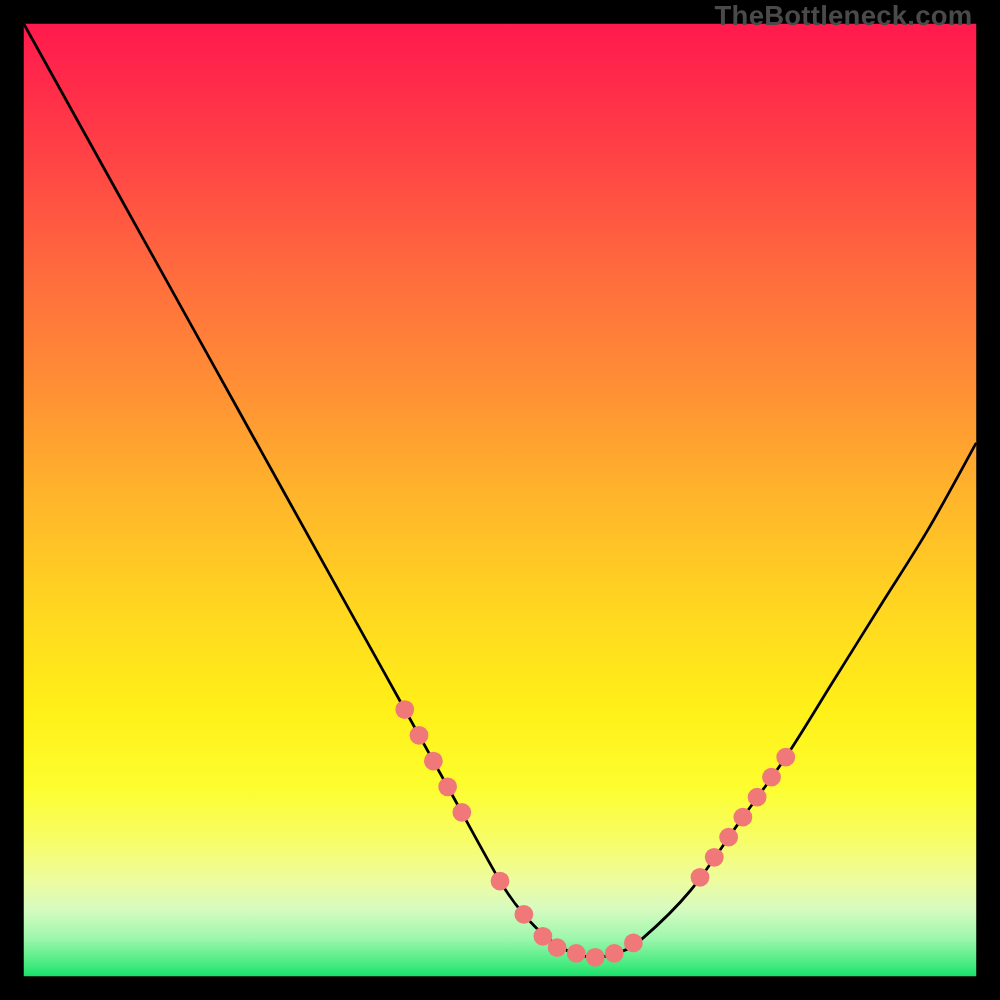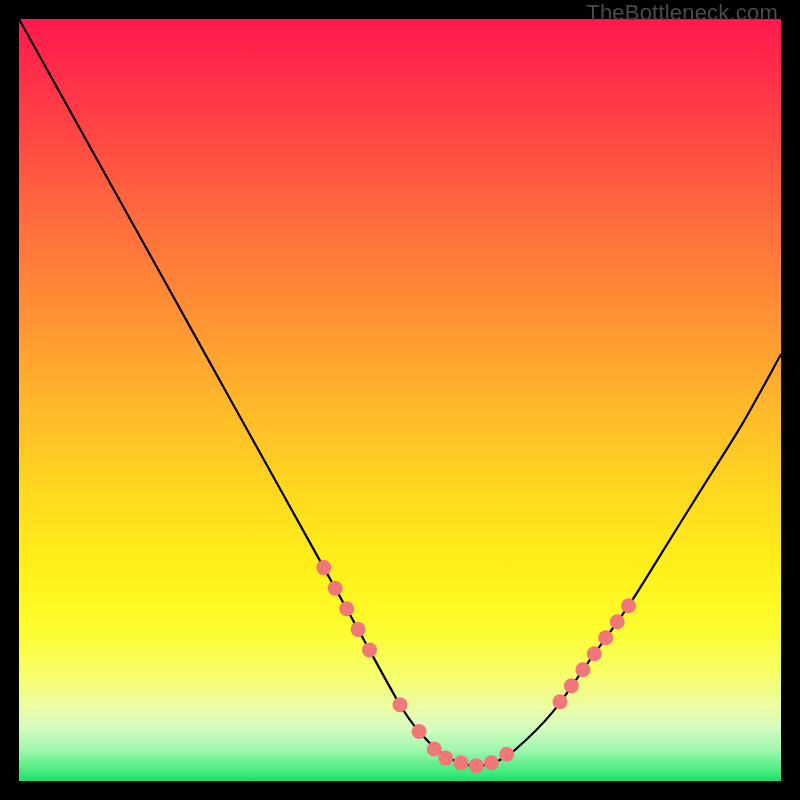--- a/index.html
+++ b/index.html
@@ -43,21 +43,21 @@
       #3fe97b 99%,
       #18e06a 100%
     );
   }
   .watermark {
     position: absolute;
     top: 0px;
     right: 22px;
     color: #4a4a4a;
     font-size: 22px;
-    font-weight: 400;
+    font-weight: 700;
     letter-spacing: 0.2px;
     user-select: none;
   }
   svg.curve-layer {
     position: absolute;
     left: 19px;
     top: 19px;
     width: 762px;
     height: 762px;
     overflow: visible;

